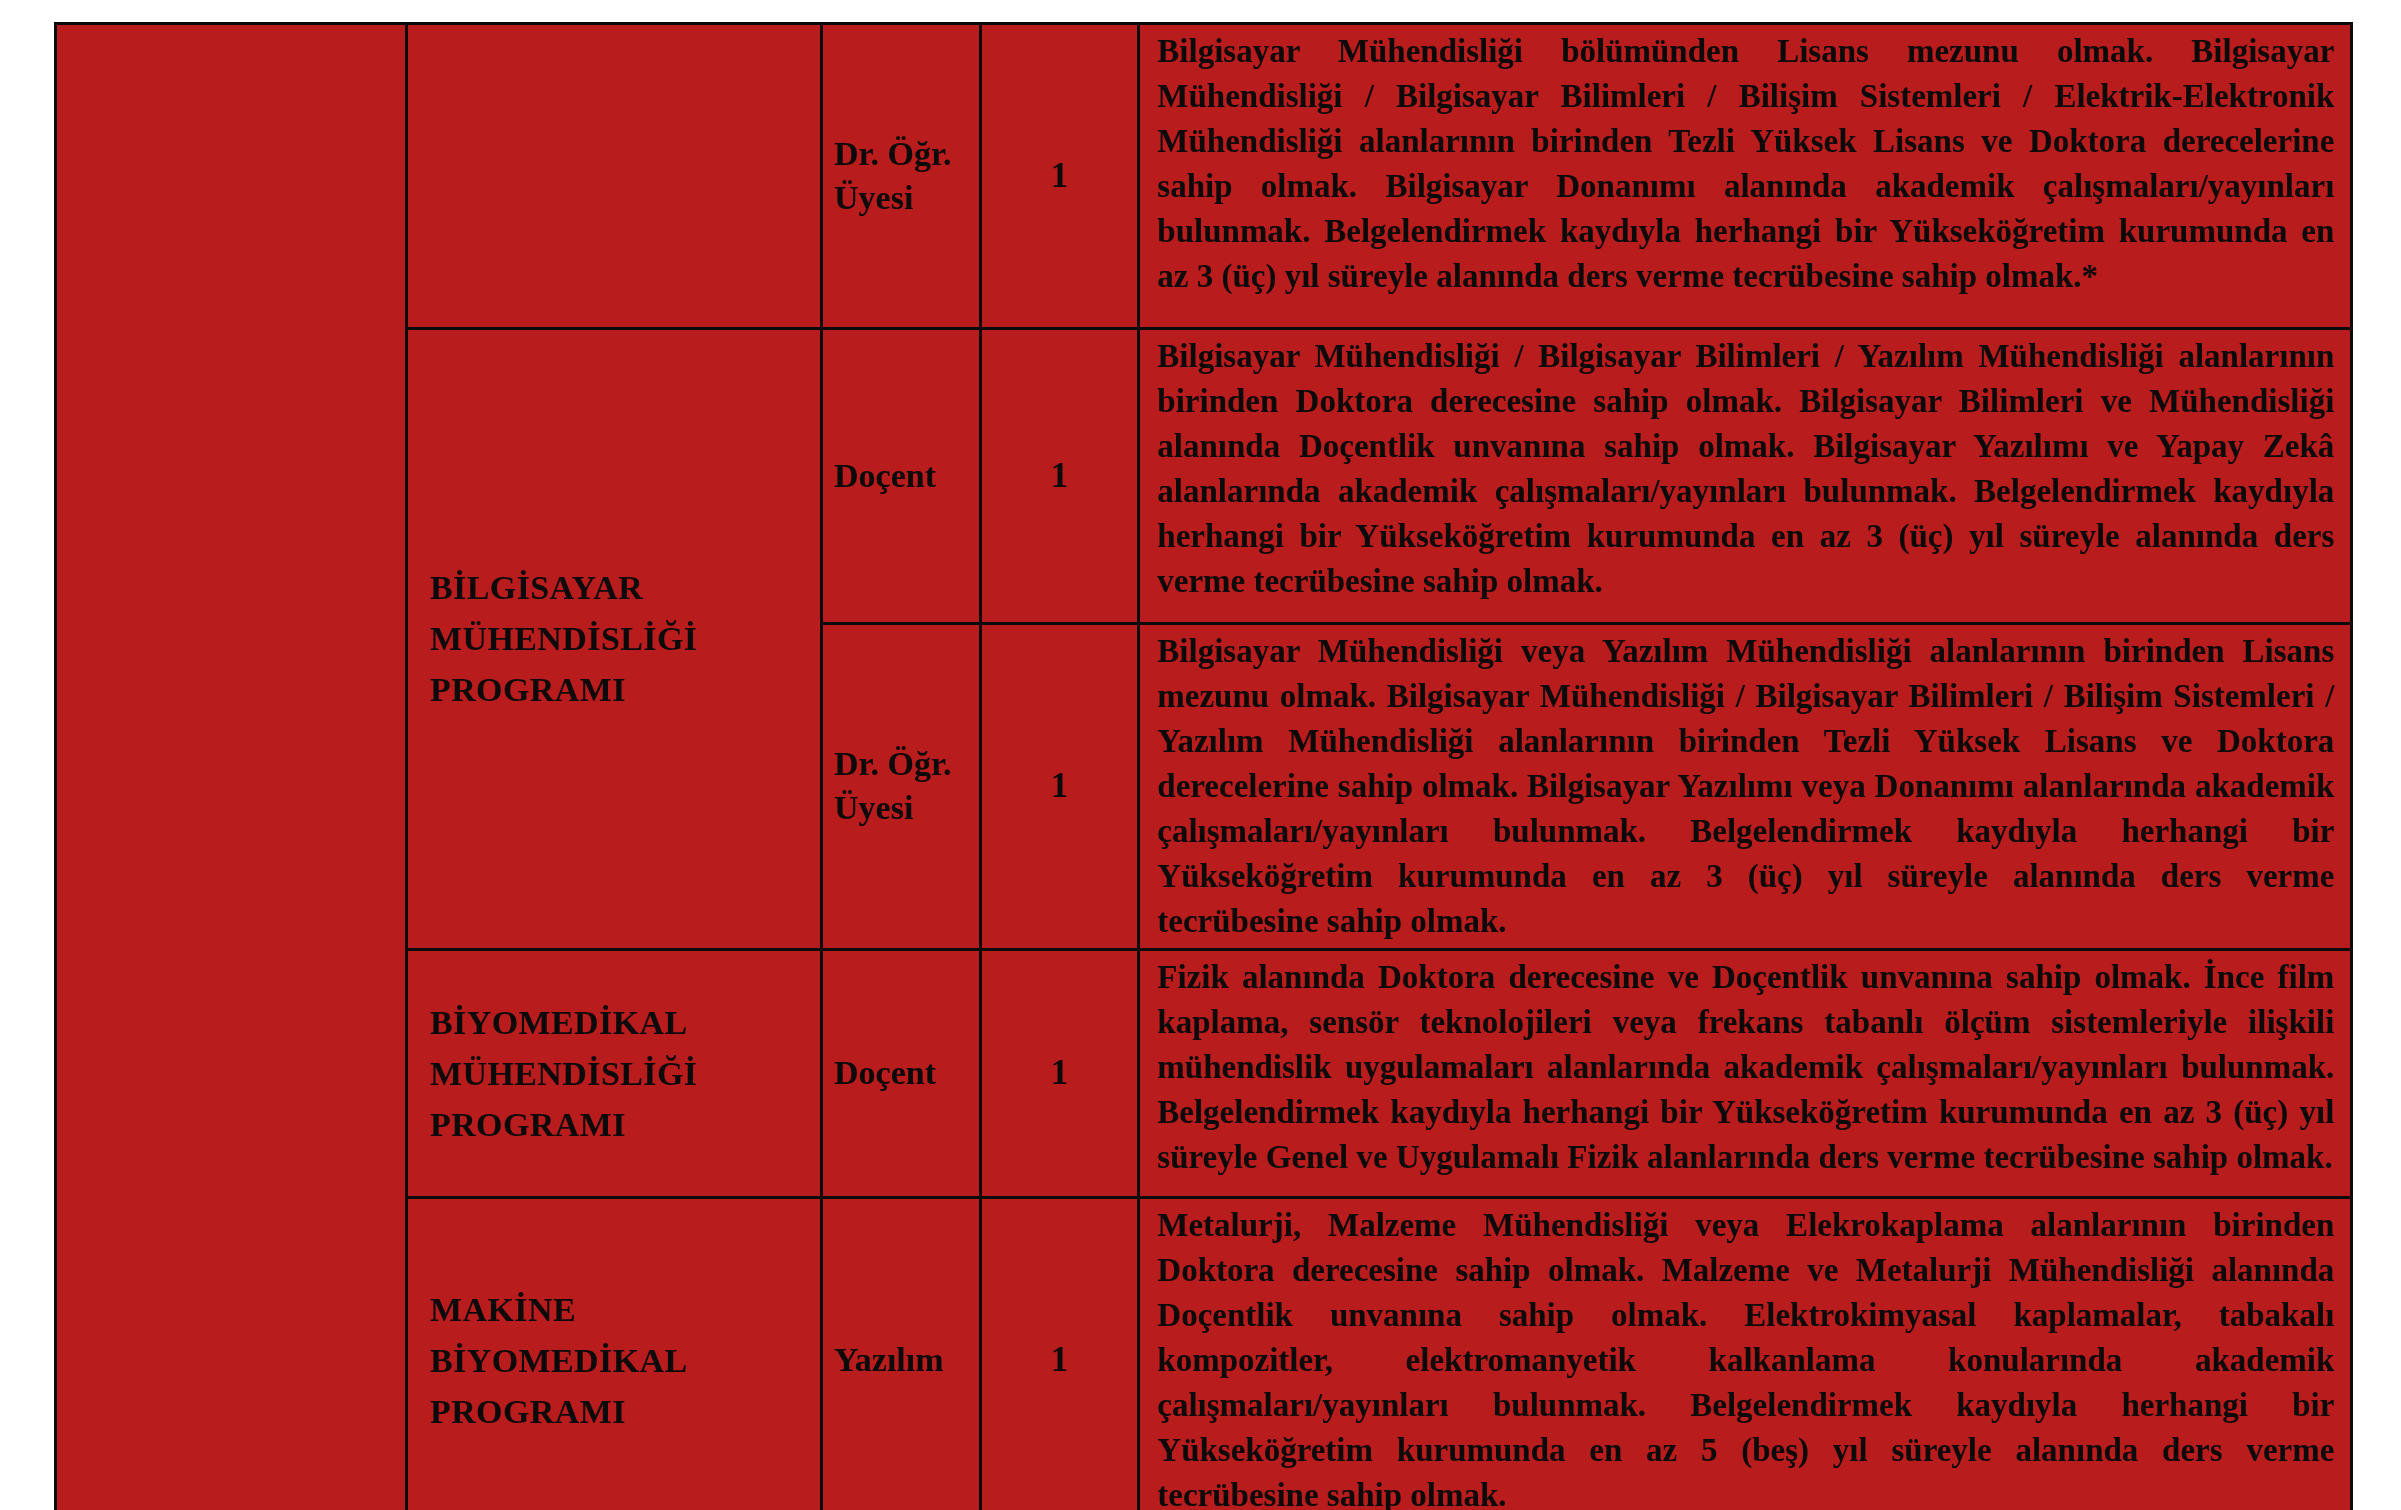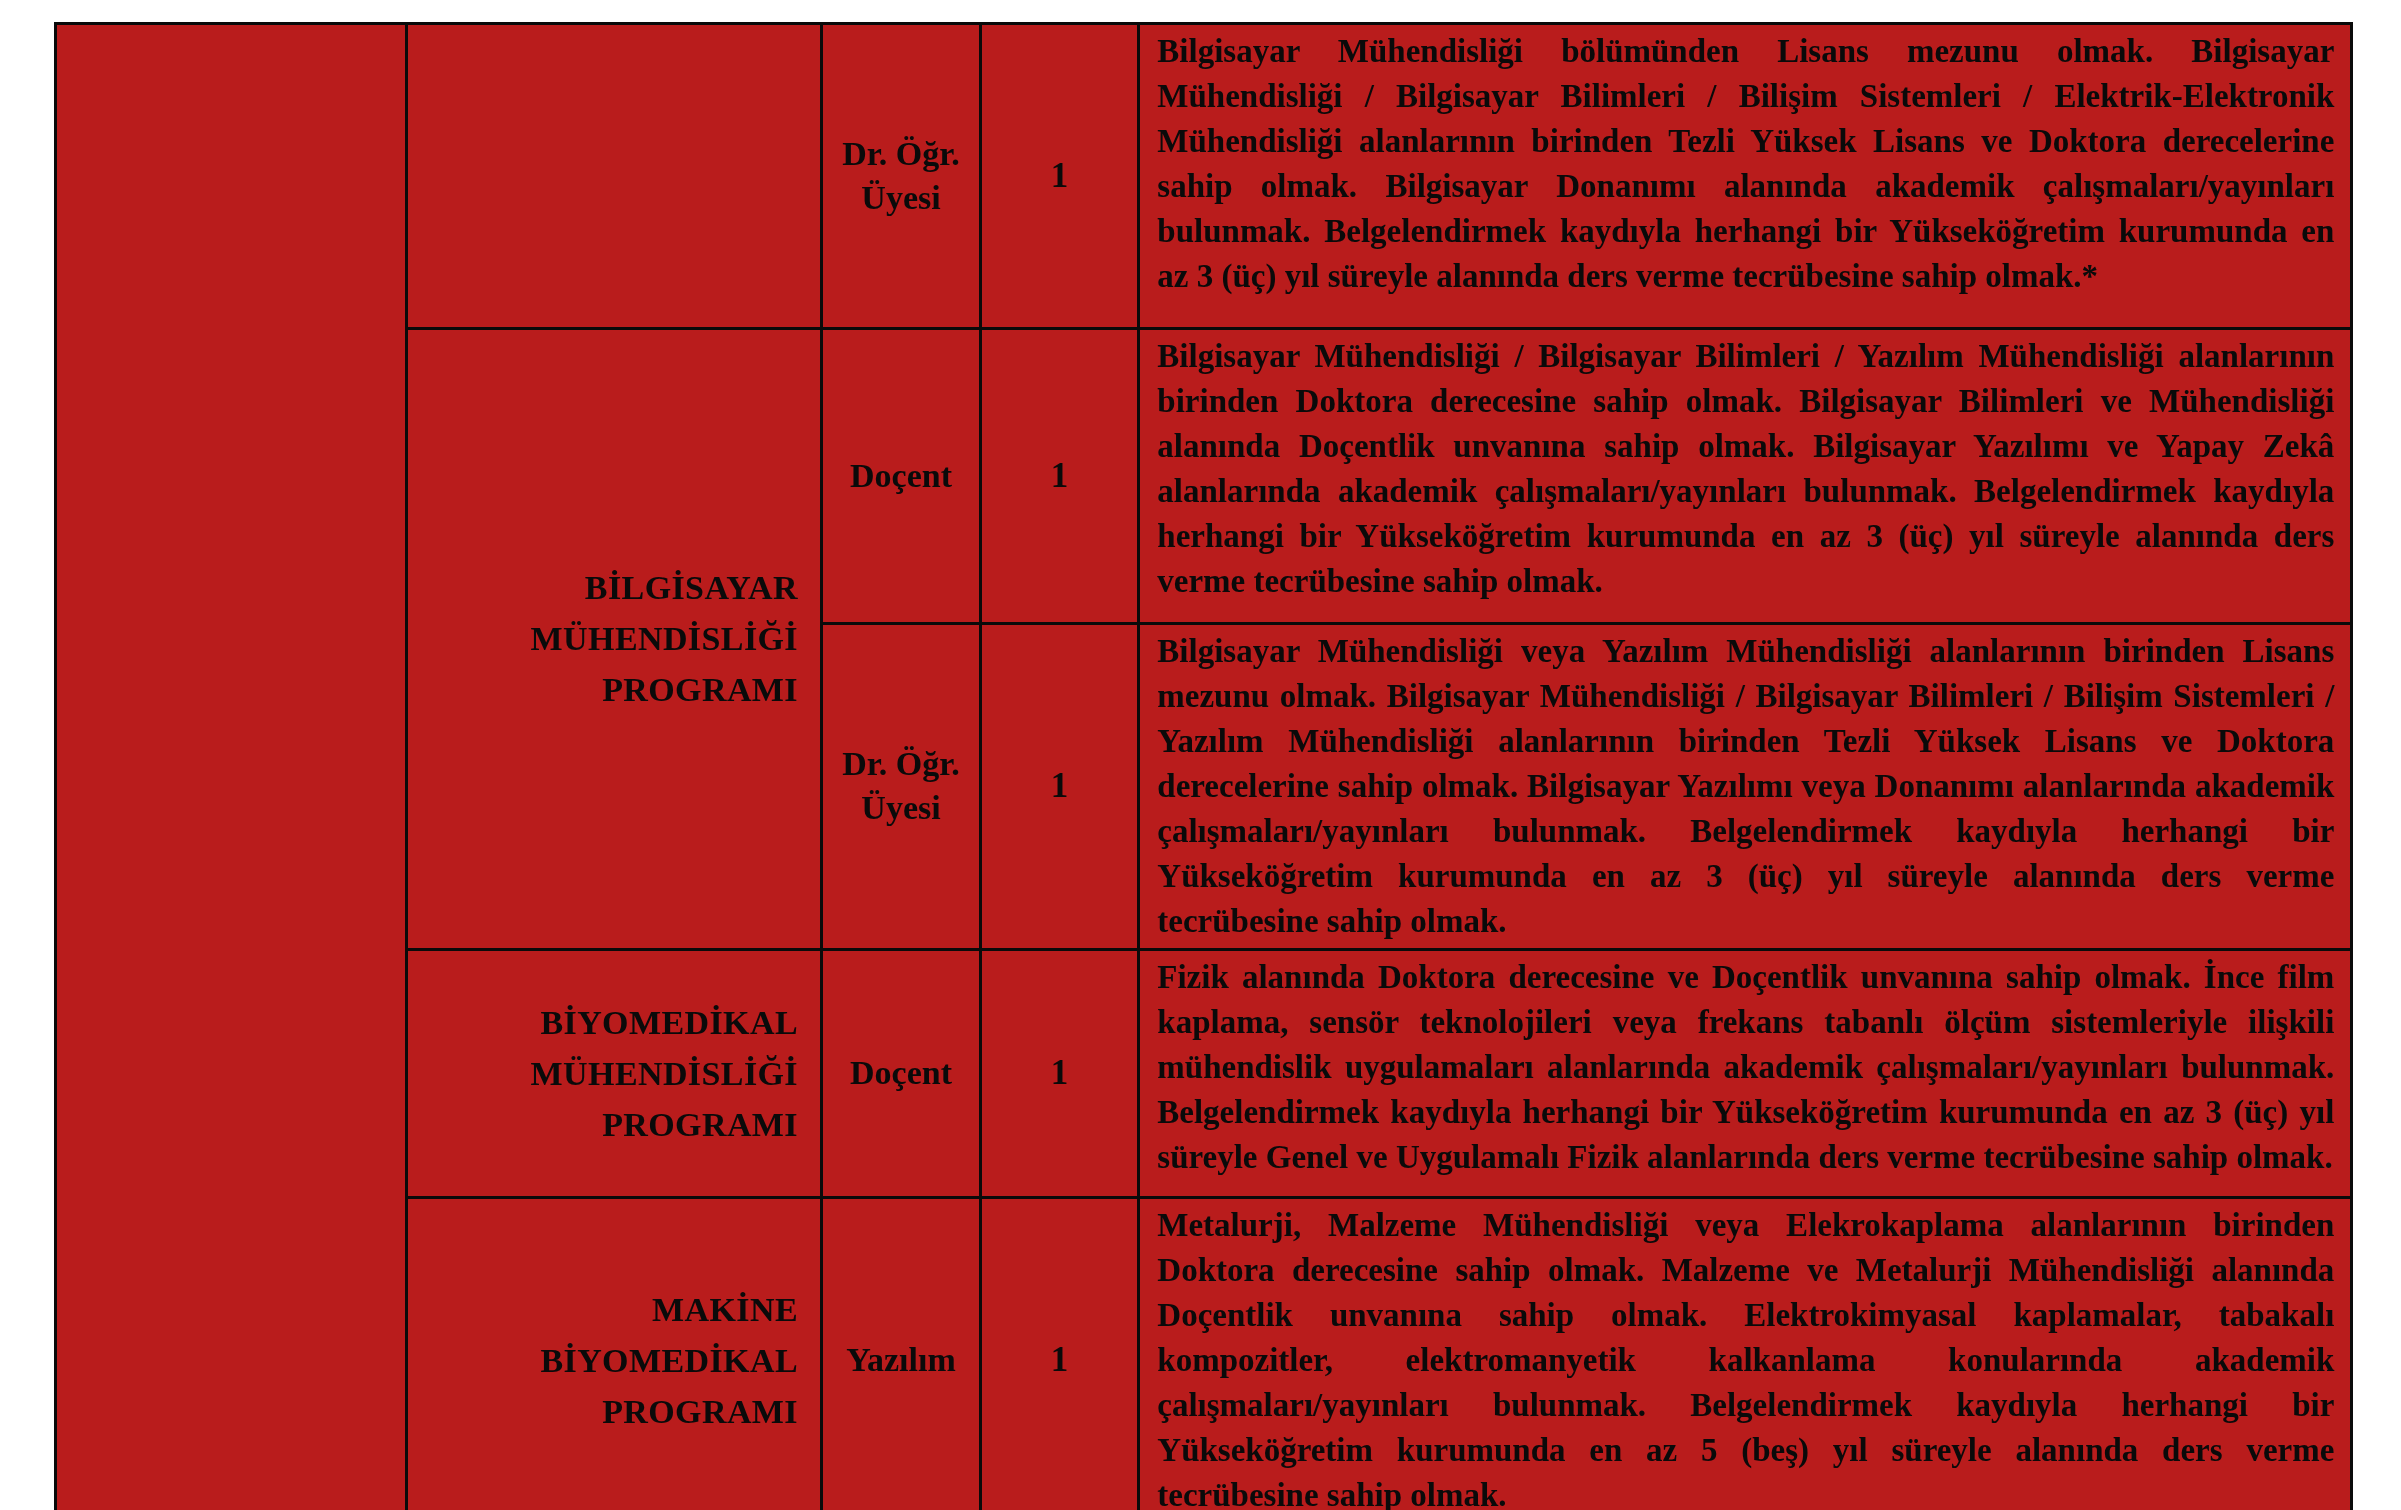--- a/index.html
+++ b/index.html
@@ -26,29 +26,28 @@
   }
   table.vacancy td {
     border: 3.1px solid #0a0a0a;
     background: #b91c1c;
     font-weight: bold;
   }
   td.blank-col {
     vertical-align: top;
   }
   td.program {
-    text-align: right;
+    text-align: left;
     vertical-align: middle;
     font-size: 34px;
     line-height: 1.5;
     padding: 7.9px 22px;
     letter-spacing: 0.4px;
   }
   td.title {
-    text-align: center;
     vertical-align: middle;
     font-size: 34px;
     line-height: 1.3;
     padding: 7.9px 11px;
   }
   td.count {
     text-align: center;
     vertical-align: middle;
     font-size: 35px;
     padding: 4.7px;

